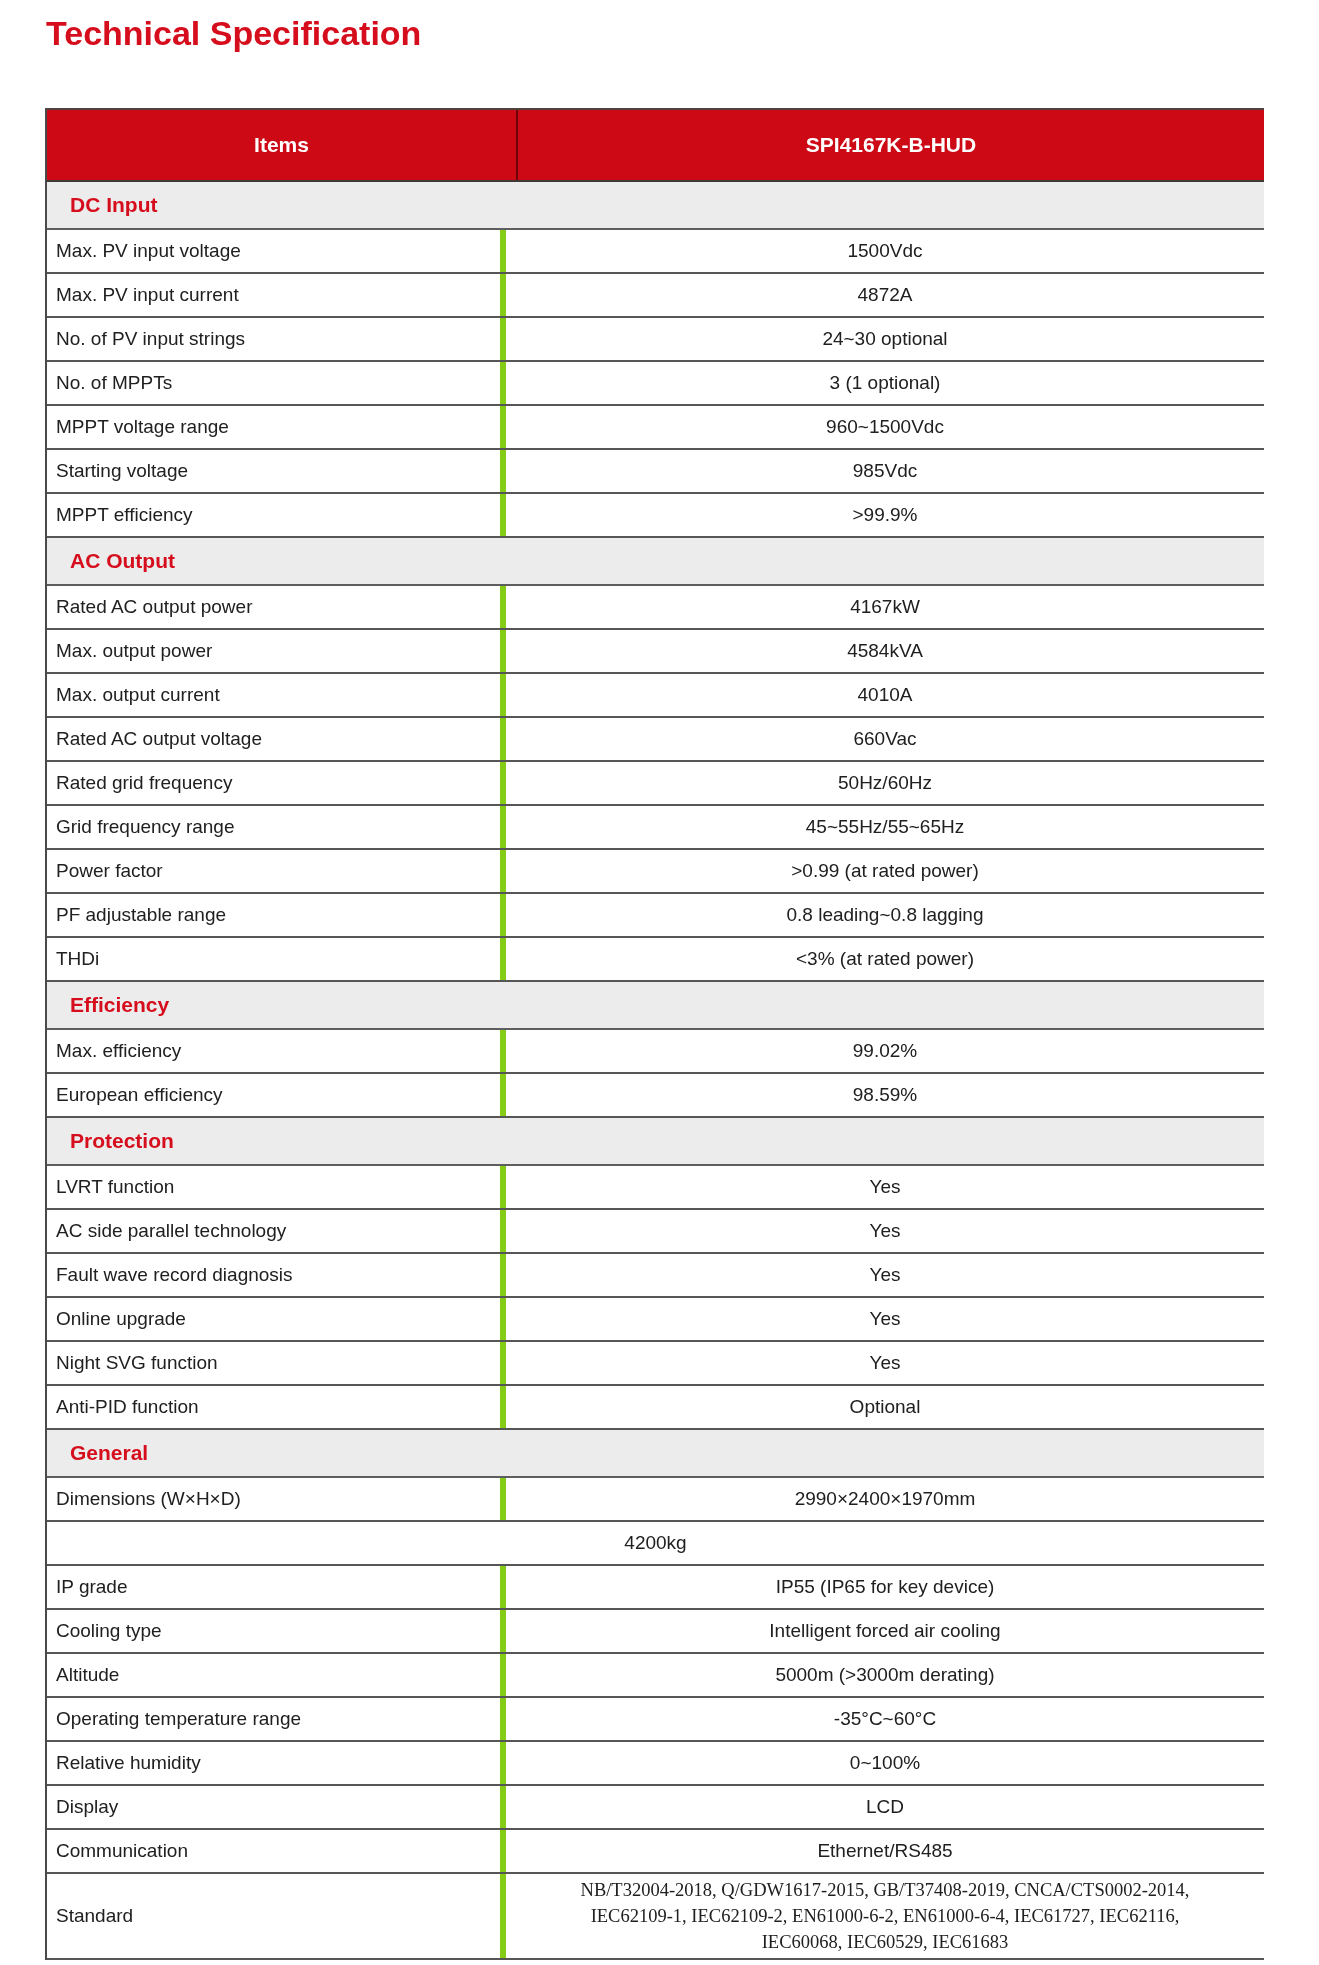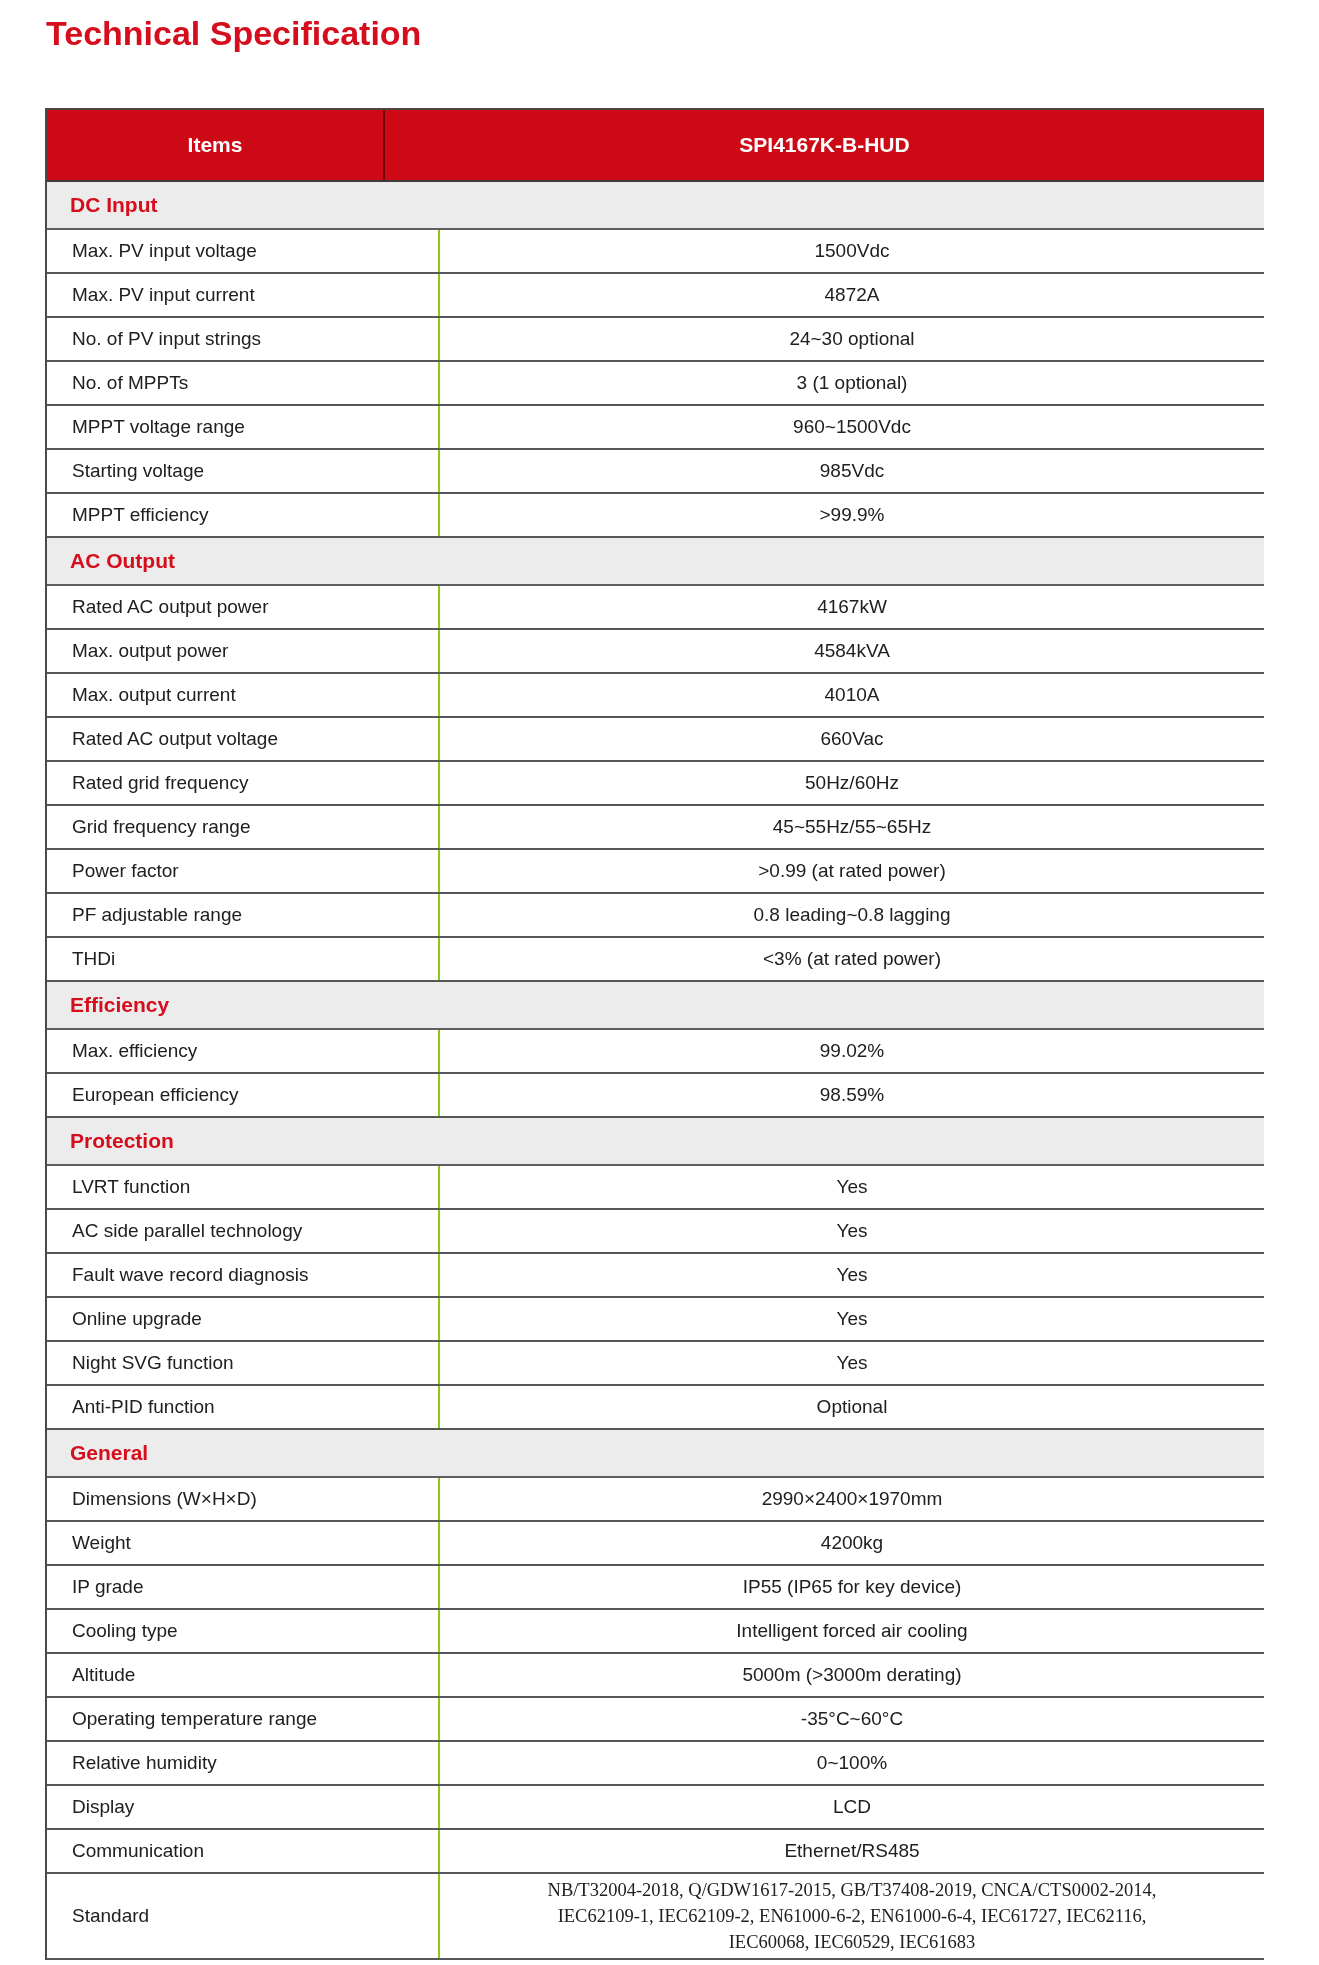--- a/index.html
+++ b/index.html
@@ -23,40 +23,40 @@
     border-left:2px solid #4A4A4A;box-sizing:border-box;
   }
   
   .thead{
     display:flex;height:74px;box-sizing:border-box;
     background:var(--header-bg);
     border-top:2px solid #4F433C;border-bottom:2px solid #3F3A38;
     color:#fff;font-weight:bold;font-size:21px;
   }
   .th{display:flex;align-items:center;justify-content:center;}
-  .th-items{width:336px;text-align:right;}
+  .th-items{width:469px;text-align:right;}
   .th-divider{width:2px;background:rgba(30,0,0,0.55);}
   .th-model{flex:1;}
   
   .band{
     height:48px;box-sizing:border-box;background:var(--band-bg);
     border-bottom:2px solid #5E5E5E;
     display:flex;align-items:center;padding-left:23px;
   }
   .band-label{color:var(--brand-red);font-weight:bold;font-size:21px;}
   
   .row{
     display:flex;height:44px;box-sizing:border-box;
     border-bottom:2px solid var(--line);
     font-size:19px;color:var(--text);background:#fff;
   }
   .row .cell{box-sizing:border-box;}
   .row .label{
-    width:393px;display:flex;align-items:center;
-    padding-left:25px;border-right:2px solid #84cc16;
+    width:459px;display:flex;align-items:center;
+    padding-left:9px;border-right:6px solid #84cc16;
   }
   .row .value{
     flex:1;display:flex;flex-direction:column;
     align-items:center;justify-content:center;text-align:center;
   }
   .row.tall{height:86px;}
   .row.tall .value{font-size:18.5px;line-height:26px;font-family:Liberation Serif, serif;}
 </style>
 </head>
 <body>
@@ -180,21 +180,20 @@
     <div class="cell value">Optional</div>
   </div>
         <div class="band">
     <span class="band-label">General</span>
   </div>
         <div class="row">
     <div class="cell label">Dimensions (W×H×D)</div>
     <div class="cell value">2990×2400×1970mm</div>
   </div>
         <div class="row">
-    <div class="cell label">Weight</div>
     <div class="cell value">4200kg</div>
   </div>
         <div class="row">
     <div class="cell label">IP grade</div>
     <div class="cell value">IP55 (IP65 for key device)</div>
   </div>
         <div class="row">
     <div class="cell label">Cooling type</div>
     <div class="cell value">Intelligent forced air cooling</div>
   </div>

